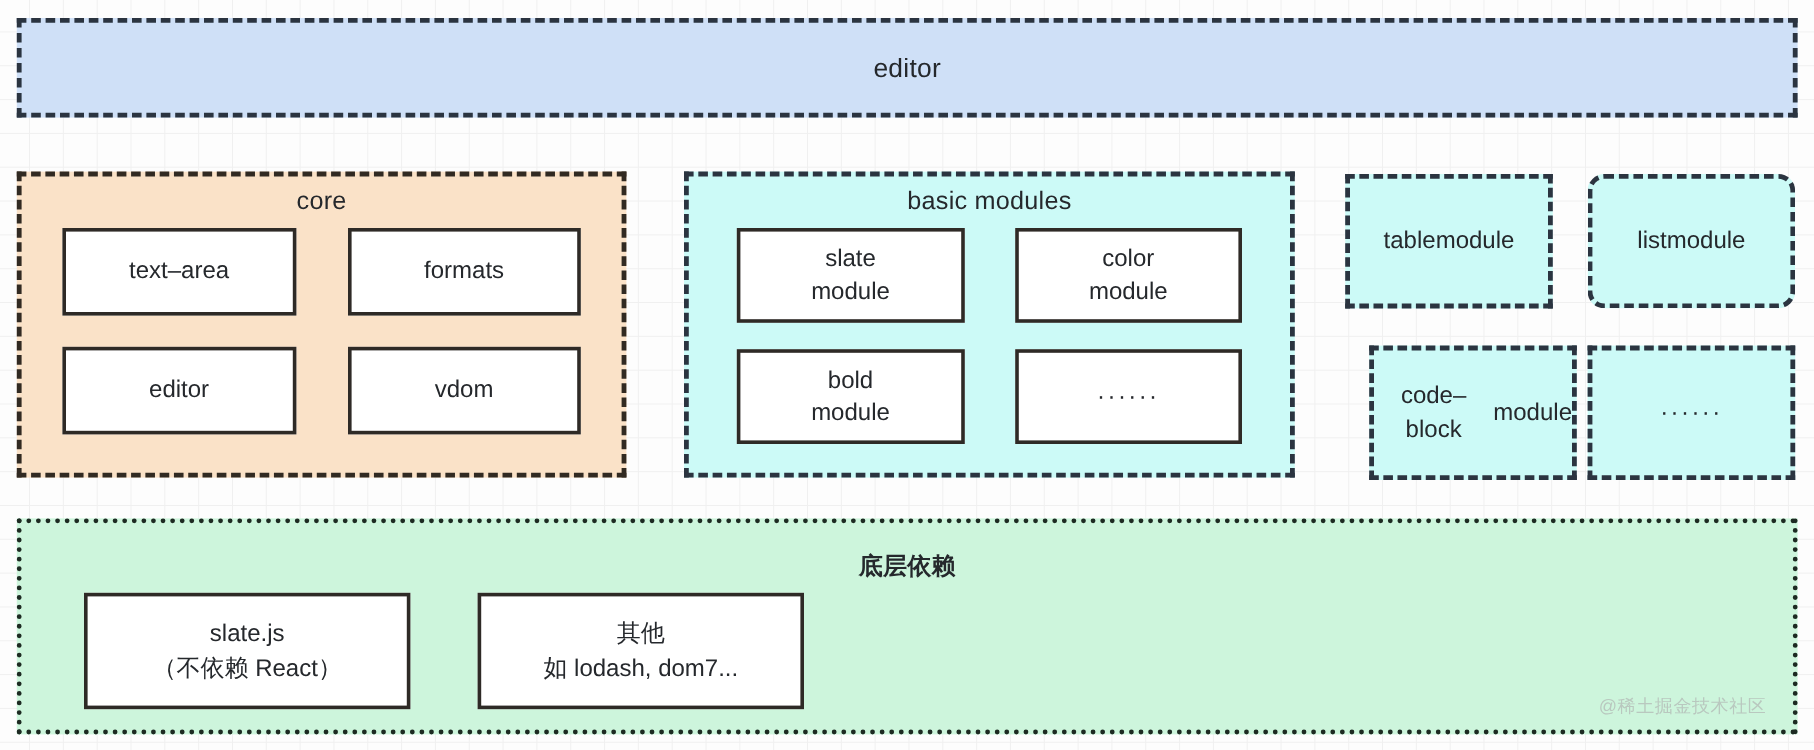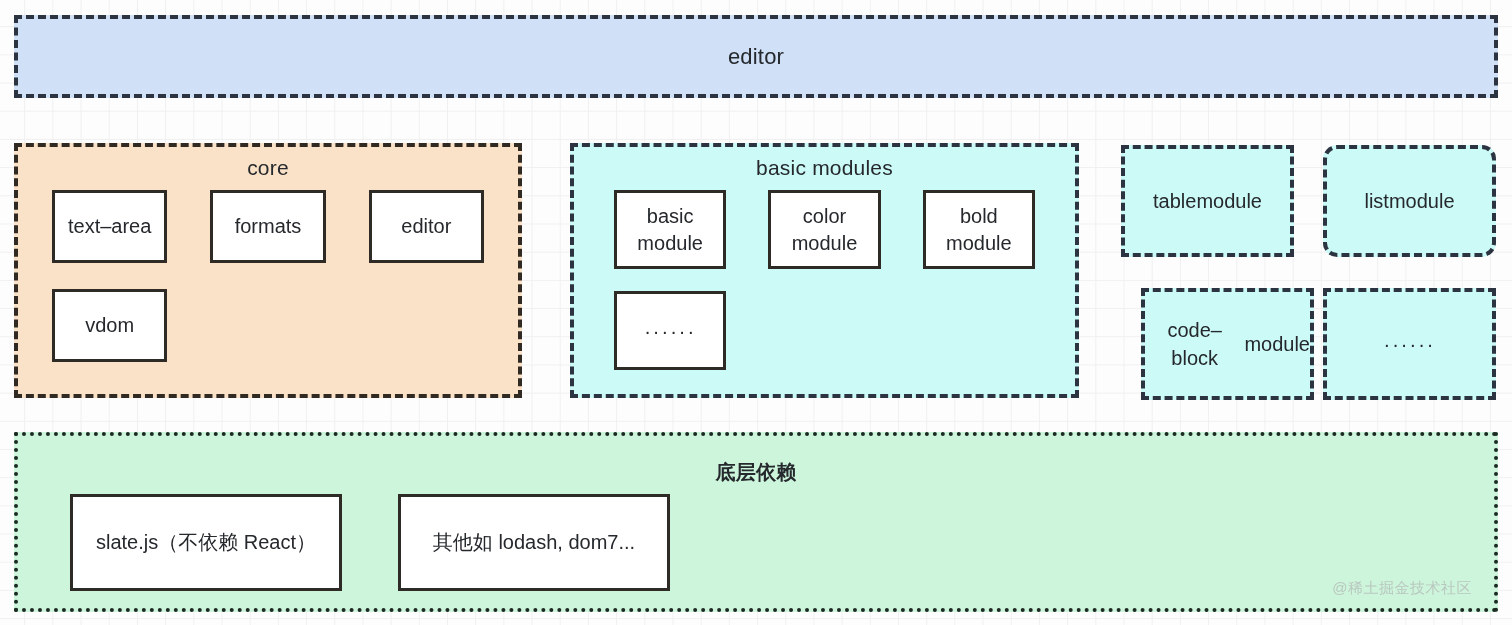--- a/index.html
+++ b/index.html
@@ -37,21 +37,21 @@
   }
   .group-title {
     font-size: 21px;
     color: #25282c;
     line-height: 1;
     letter-spacing: 0.2px;
     white-space: nowrap;
   }
   .group-body {
     display: grid;
-    grid-template-columns: 1fr 1fr 1fr;
+    grid-template-columns: 1fr 1fr;
     width: 100%;
     box-sizing: border-box;
   }
 
   
   #editor-bar {
     left: 14px;
     top: 15px;
     width: 1484px;
     height: 83px;
@@ -160,21 +160,21 @@
     display: flex;
     gap: 56px;
   }
   .dep-card {
     box-sizing: border-box;
     background: #ffffff;
     border: 3px solid #2e2a26;
     width: 272px;
     height: 97px;
     display: flex;
-    flex-direction: row;
+    flex-direction: column;
     align-items: center;
     justify-content: center;
     text-align: left;
     font-size: 20px;
     color: #25282c;
     line-height: 1.45;
   }
 
   
   #watermark {
@@ -211,21 +211,21 @@
       <div class="card">
         <span class="line">vdom</span>
       </div>
     </div>
   </div>
 
   <div class="group" id="basic-group">
     <div class="group-title">basic modules</div>
     <div class="group-body">
       <div class="card">
-        <span class="line">basic</span>
+        <span class="line">slate</span>
         <span class="line">module</span>
       </div>
       <div class="card">
         <span class="line">color</span>
         <span class="line">module</span>
       </div>
       <div class="card">
         <span class="line">bold</span>
         <span class="line">module</span>
       </div>

